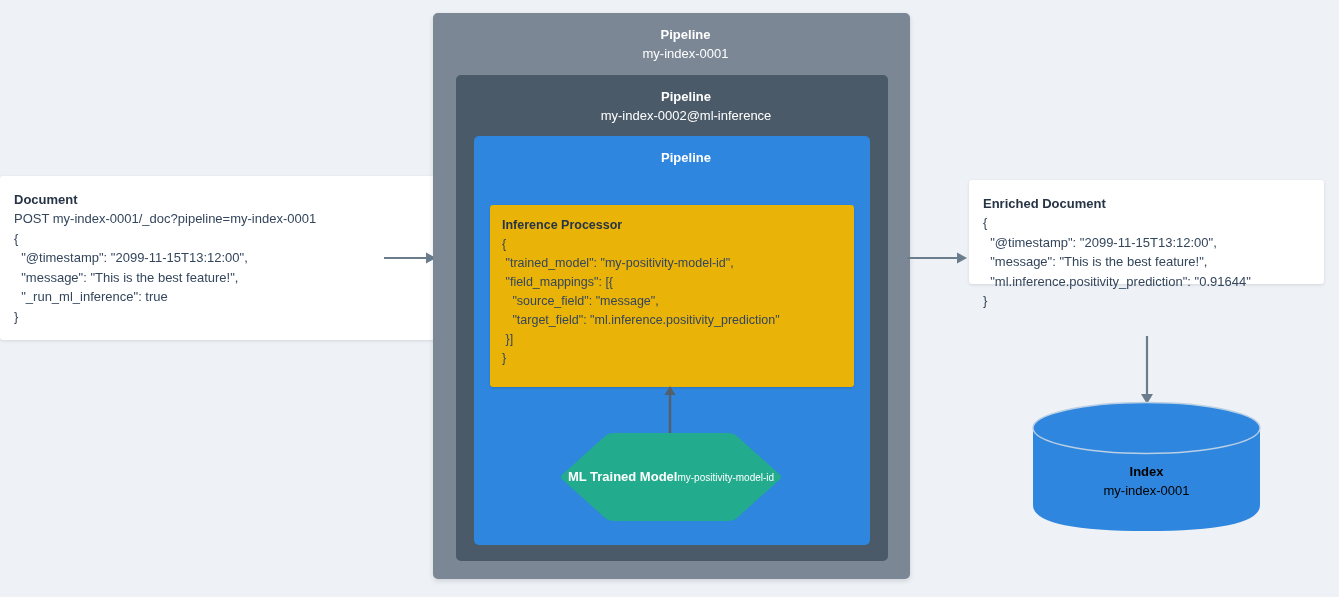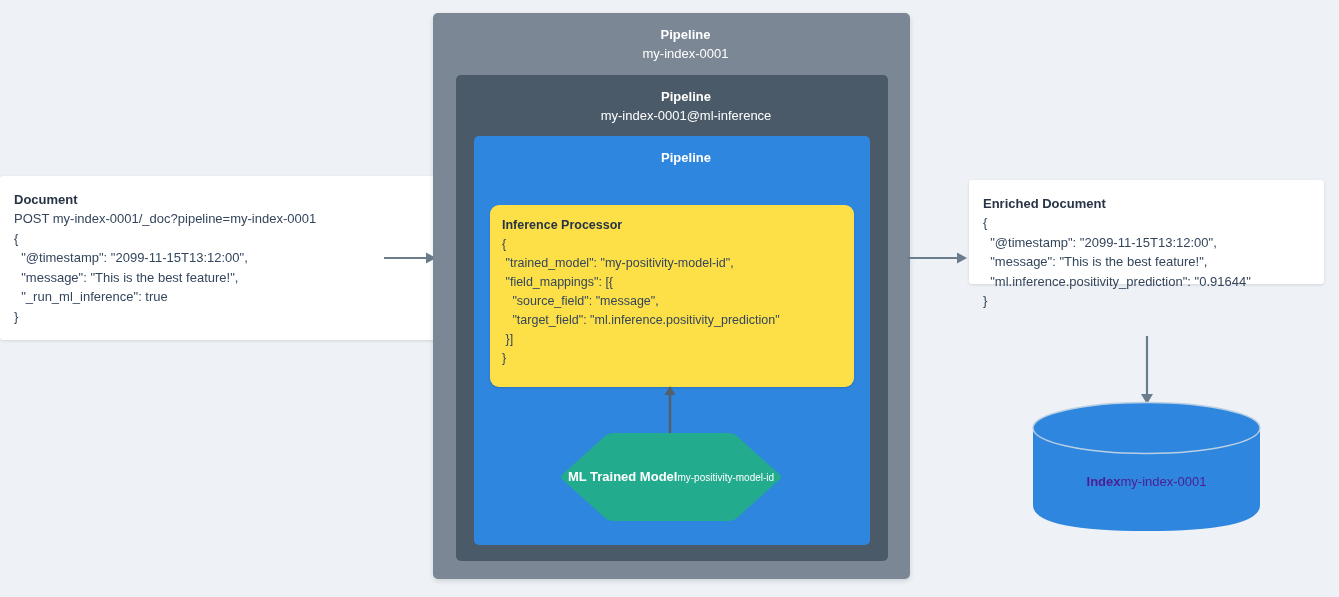--- a/index.html
+++ b/index.html
@@ -78,22 +78,22 @@
   .pipe-value {
     font-size: 13px;
     font-weight: normal;
     line-height: 19px;
   }
 
   
   #processor {
     position: absolute;
     left: 490px; top: 205px; width: 364px; height: 182px;
-    background: #fde047;
-    border-radius: 9px;
+    background: #eab308;
+    border-radius: 3px;
     box-sizing: border-box;
     padding: 11px 12px;
     box-shadow: 0 1px 2px rgba(20,35,50,0.18);
   }
   .proc-title {
     font-size: 12.5px;
     font-weight: bold;
     color: #263445;
     line-height: 19px;
     white-space: nowrap;
@@ -126,24 +126,24 @@
   
   #cylinder {
     position: absolute;
     left: 1032px; top: 401px; width: 229px; height: 131px;
   }
   #cylinder svg { display: block; }
   .cyl-text {
     position: absolute;
     left: 0; top: 30px; width: 229px; height: 101px;
     display: flex;
-    flex-direction: row;
+    flex-direction: column;
     align-items: center;
     justify-content: center;
-    color: #4c1d95;
+    color: #000000;
     text-align: center;
   }
   .cyl-label { font-size: 13px; font-weight: bold; line-height: 18px; }
   .cyl-value { font-size: 13px; line-height: 19px; }
 
   
   .arrow { position: absolute; }
   #arrow-doc-to-pipe  { left: 384px;  top: 248px; width: 52px;  height: 20px; }
   #arrow-pipe-to-doc  { left: 907px;  top: 248px; width: 60px;  height: 20px; }
   #arrow-doc-to-index { left: 1136px; top: 336px; width: 22px;  height: 68px; }
@@ -174,21 +174,21 @@
   <div class="pipe-box" id="pipe-outer">
     <div class="pipe-head">
       <div class="pipe-label">Pipeline</div>
       <div class="pipe-value">my-index-0001</div>
     </div>
   </div>
 
   <div class="pipe-box" id="pipe-middle">
     <div class="pipe-head">
       <div class="pipe-label">Pipeline</div>
-      <div class="pipe-value">my-index-0001@ml-inference</div>
+      <div class="pipe-value">my-index-0002@ml-inference</div>
     </div>
   </div>
 
   <div class="pipe-box" id="pipe-inner">
     <div class="pipe-head">
       <div class="pipe-label">Pipeline</div>
     </div>
   </div>
 
   <div id="processor">

